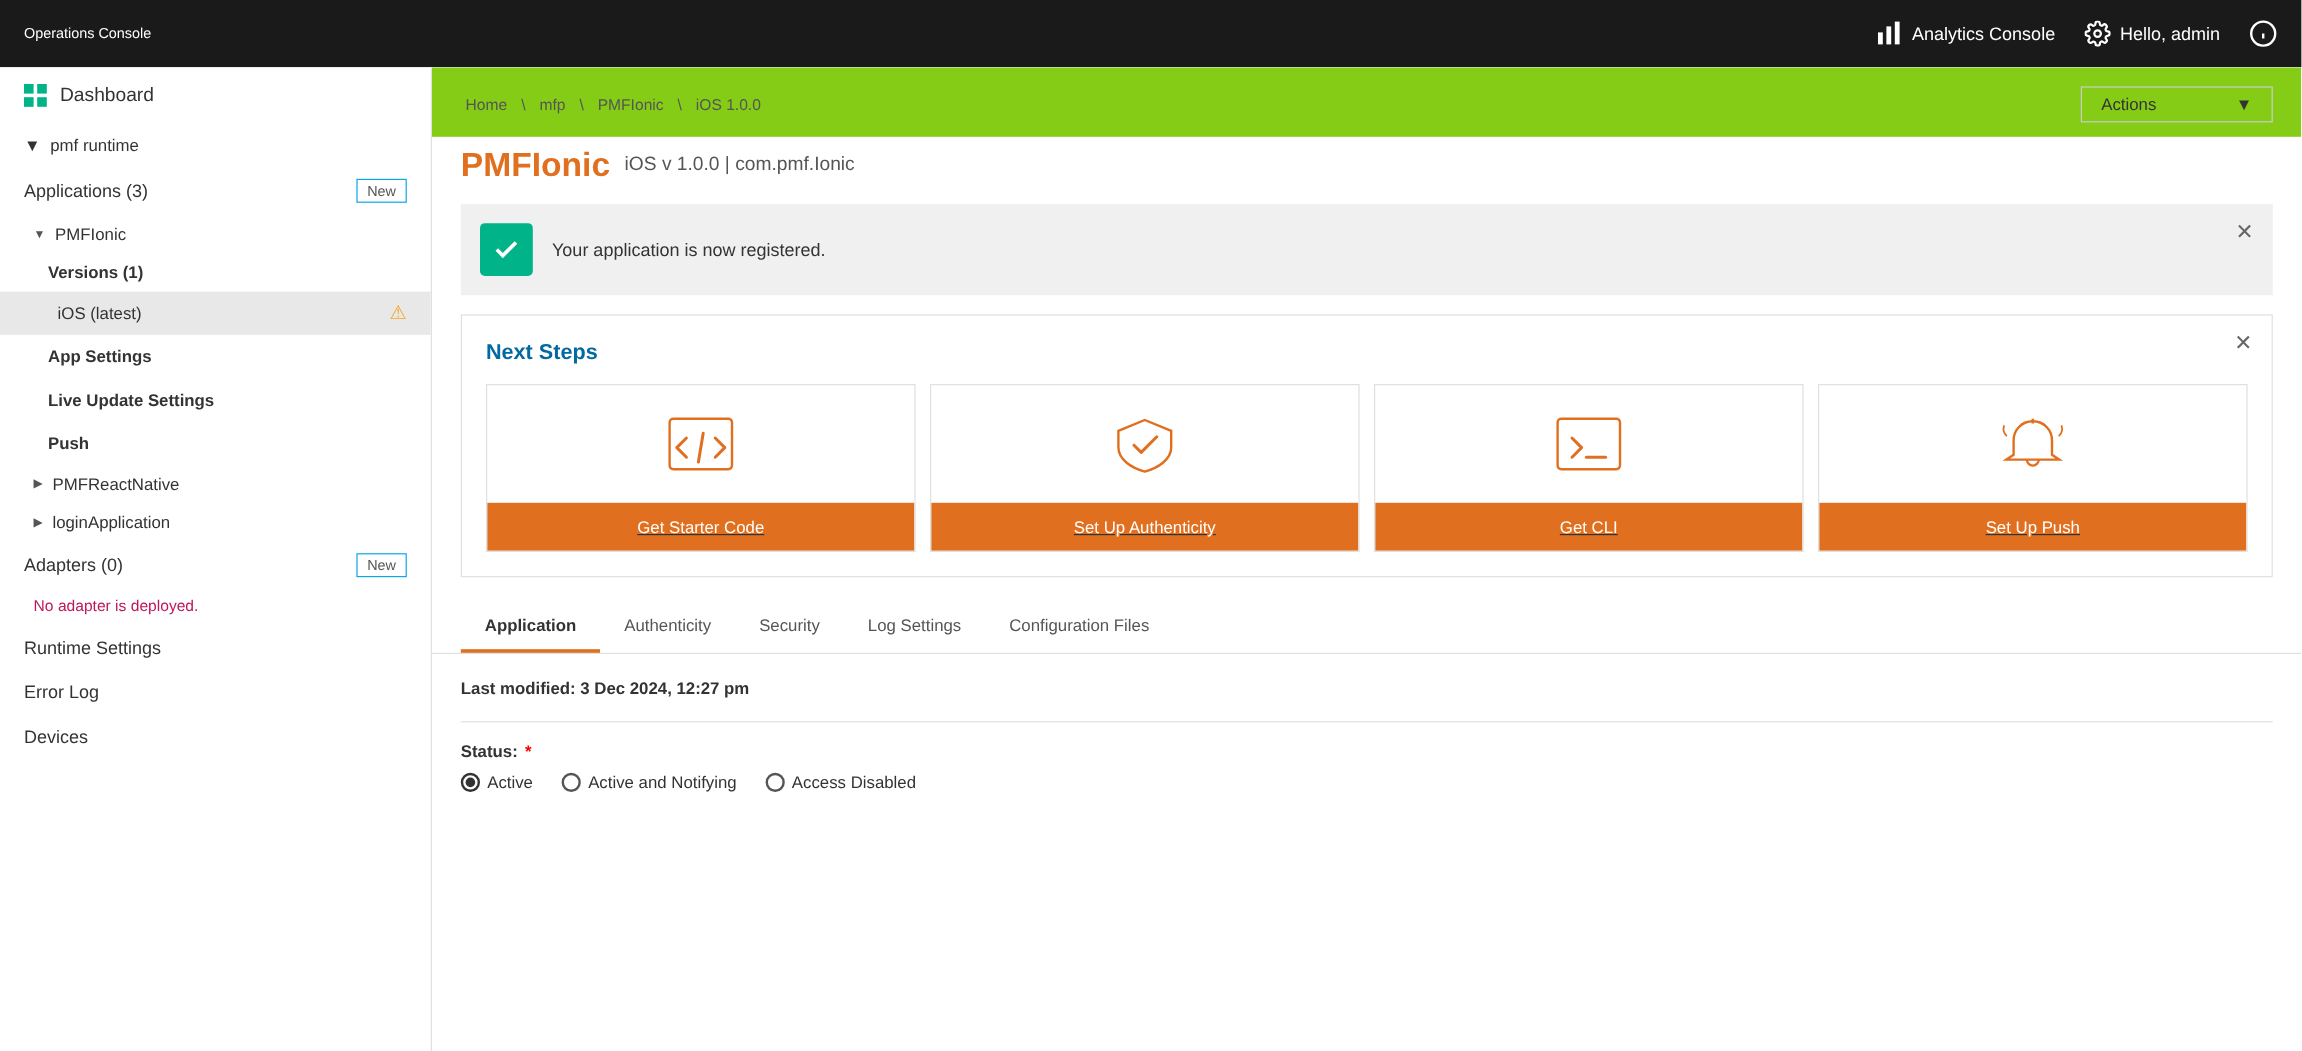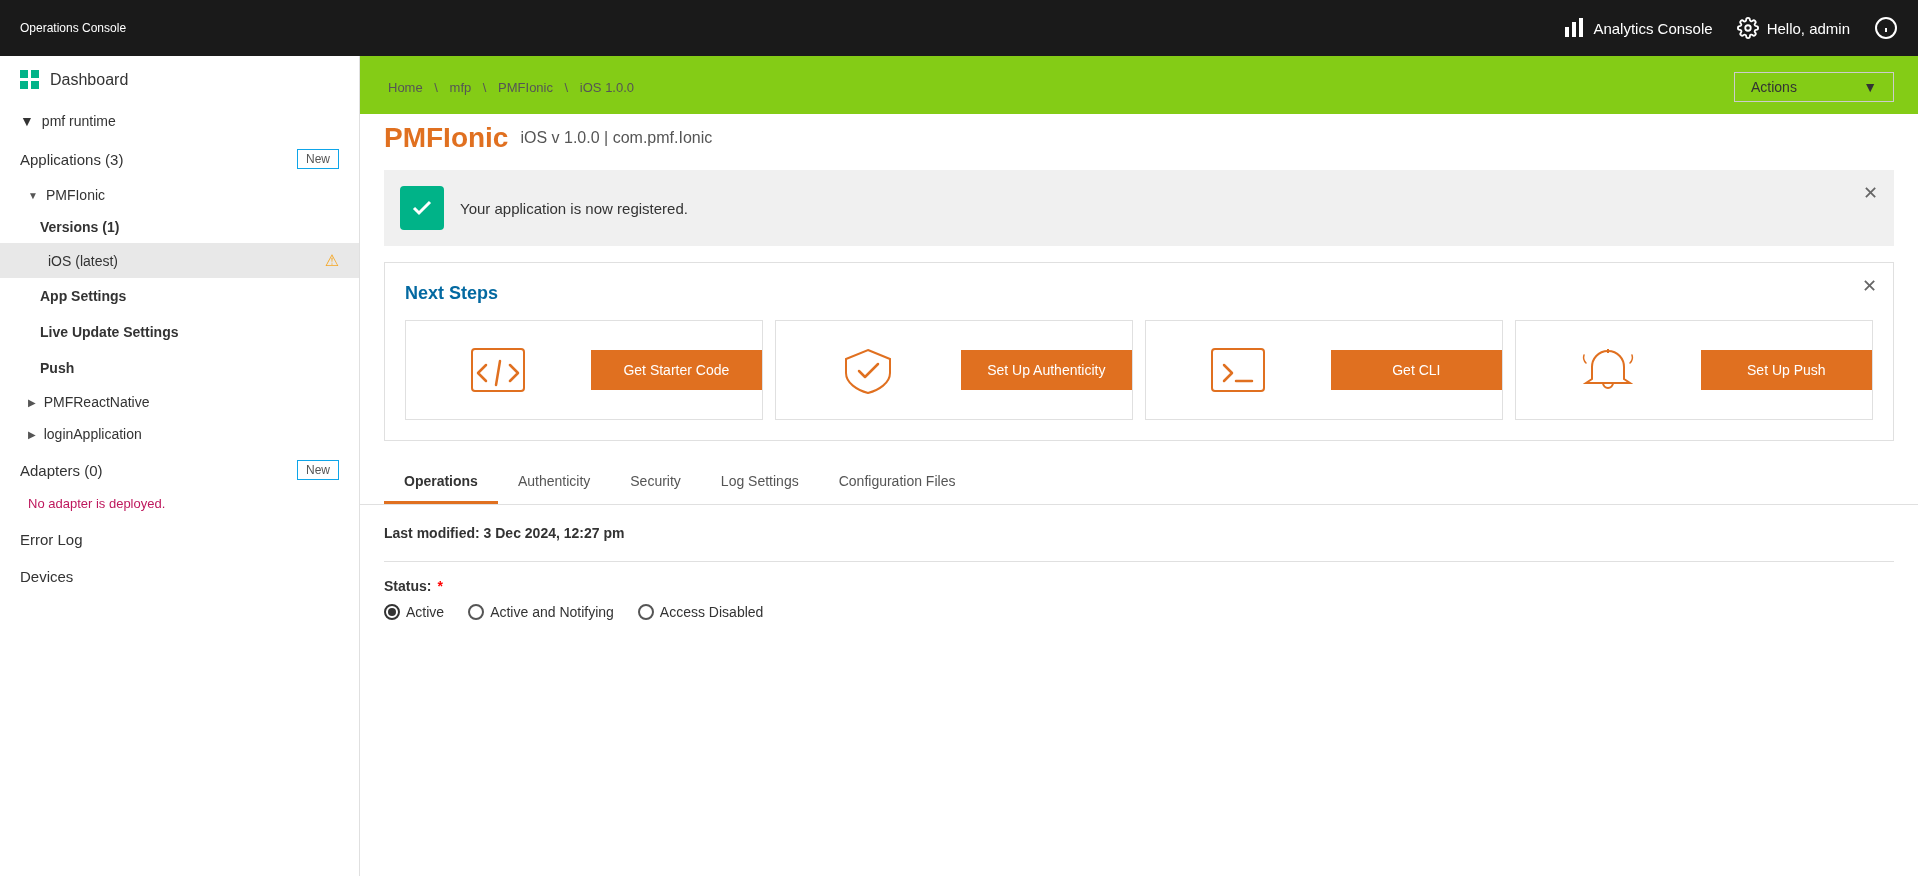--- a/index.html
+++ b/index.html
@@ -225,24 +225,25 @@
       color: #666;
     }
     .next-steps-cards {
       display: grid;
       grid-template-columns: repeat(4, 1fr);
       gap: 12px;
     }
     .next-step-card {
       border: 1px solid #e0e0e0;
       display: flex;
-      flex-direction: row;
+      flex-direction: column;
       align-items: center;
       overflow: hidden;
       cursor: pointer;
+      text-decoration: underline;
     }
     .card-icon-area {
       padding: 24px;
       display: flex;
       align-items: center;
       justify-content: center;
       width: 100%;
     }
     .card-btn {
       background: #e07020;
@@ -409,20 +410,23 @@
     <div class="adapters-row">
       <span class="applications-label">
         <span>Adapters</span>
         <span>(0)</span>
       </span>
       <div class="badge-new">New</div>
     </div>
 
     <div class="no-adapter">No adapter is deployed.</div>
 
+    <div class="runtime-settings-row">
+      <span>Runtime Settings</span>
+    </div>
 
     <div class="error-log-row">
       <span>Error Log</span>
     </div>
 
     <div class="devices-row">
       <span>Devices</span>
     </div>
 
   </div>
@@ -520,21 +524,21 @@
           <div class="card-btn">
             <span>Set Up Push</span>
           </div>
         </div>
 
       </div>
     </div>
 
     <div class="tabs-bar">
       <div class="tab active">
-        <span>Operations</span>
+        <span>Application</span>
       </div>
       <div class="tab">
         <span>Authenticity</span>
       </div>
       <div class="tab">
         <span>Security</span>
       </div>
       <div class="tab">
         <span>Log Settings</span>
       </div>

